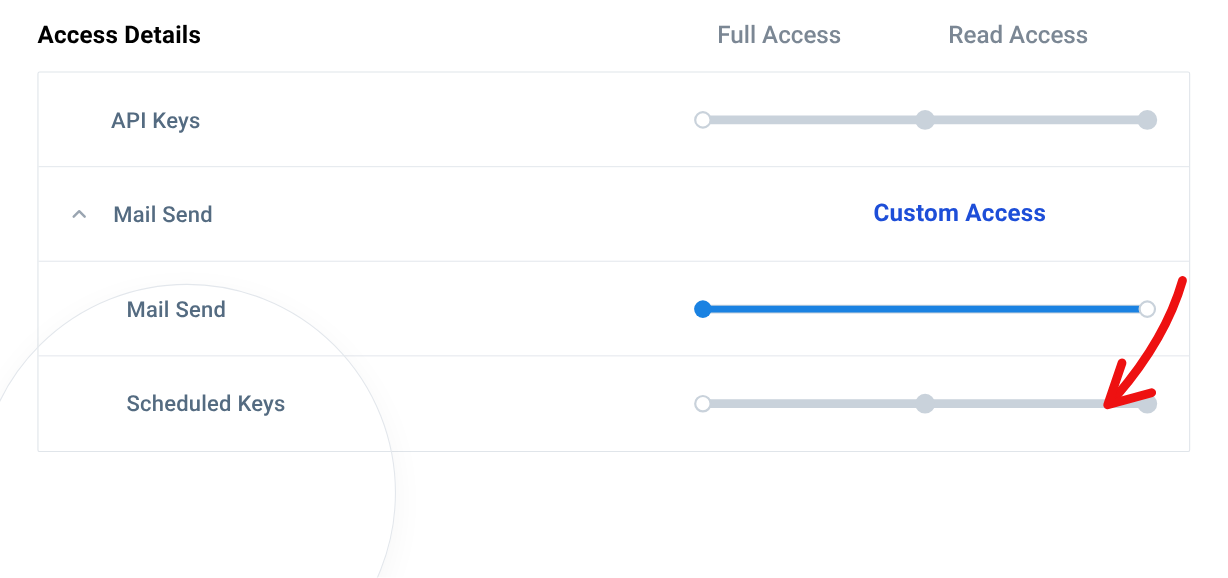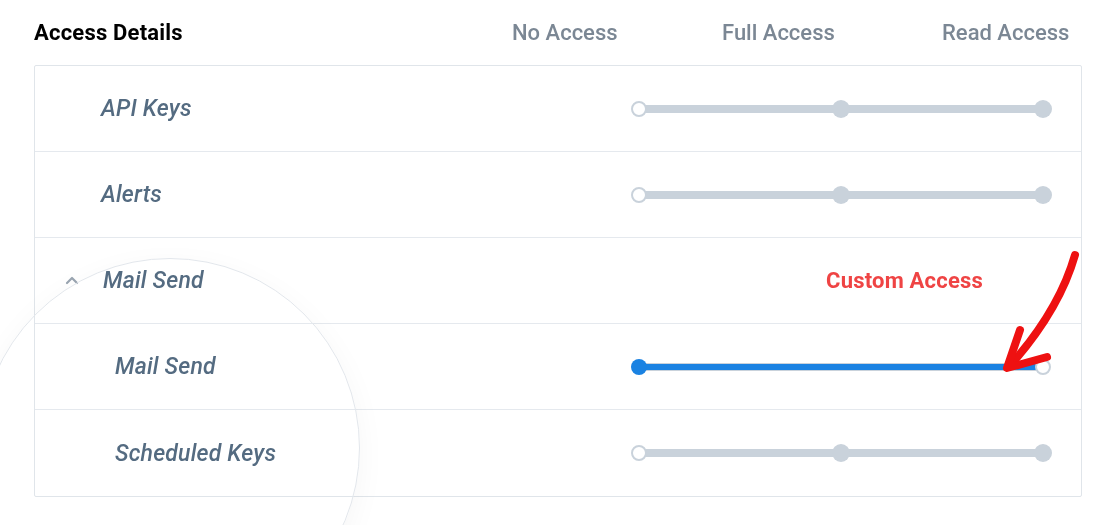--- a/index.html
+++ b/index.html
@@ -66,26 +66,25 @@
     width: 22px;
     height: 22px;
     display: inline-flex;
     align-items: center;
     justify-content: center;
     margin-right: 20px;
     color: #9aa5b1;
   }
 
   .label {
-    font-size: 23px;
+    font-size: 20px;
     color: #546b81;
     font-weight: 500;
     flex: 0 0 auto;
     letter-spacing: .2px;
-    font-style: italic;
   }
 
   .slider-wrap {
     margin-left: auto;
     width: 420px;
     height: 18px;
     position: relative;
   }
   .track {
     position: absolute;
@@ -119,24 +118,24 @@
     border: 2px solid #c9d2db;
     width: 16px; height: 16px;
   }
   .stop.active-blue {
     background: #1a82e2;
     width: 16px; height: 16px;
   }
 
   .custom-label {
     margin-left: auto;
-    margin-right: 68px;
+    margin-right: 100px;
     font-size: 22px;
     font-weight: 700;
-    color: #ef4444;
+    color: #1d4ed8;
     letter-spacing: .2px;
   }
 
   
   .magnifier {
     position: absolute;
     left: -20px;
     top: 258px;
     width: 380px;
     height: 380px;
@@ -154,47 +153,37 @@
     top: 245px;
     pointer-events: none;
   }
 </style>
 </head>
 <body>
 
 <div class="header-row">
   <div class="section-title">Access Details</div>
   <div class="col-headers">
-    <span>No Access</span>
     <span>Full Access</span>
     <span>Read Access</span>
   </div>
 </div>
 
 <div class="panel">
 
   <div class="row">
     <span class="label">API Keys</span>
     <div class="slider-wrap">
       <div class="track"></div>
       <div class="stop left hollow"></div>
       <div class="stop mid"></div>
       <div class="stop right"></div>
     </div>
   </div>
 
-  <div class="row">
-    <span class="label">Alerts</span>
-    <div class="slider-wrap">
-      <div class="track"></div>
-      <div class="stop left hollow"></div>
-      <div class="stop mid"></div>
-      <div class="stop right"></div>
-    </div>
-  </div>
 
   <div class="row group">
     <span class="expand-icon">
       <svg width="16" height="16" viewBox="0 0 16 16" fill="none">
         <path d="M3 10 L8 5 L13 10" stroke="#9aa5b1" stroke-width="2.2" stroke-linecap="round" stroke-linejoin="round"></path>
       </svg>
     </span>
     <span class="label">Mail Send</span>
     <span class="custom-label">Custom Access</span>
   </div>

